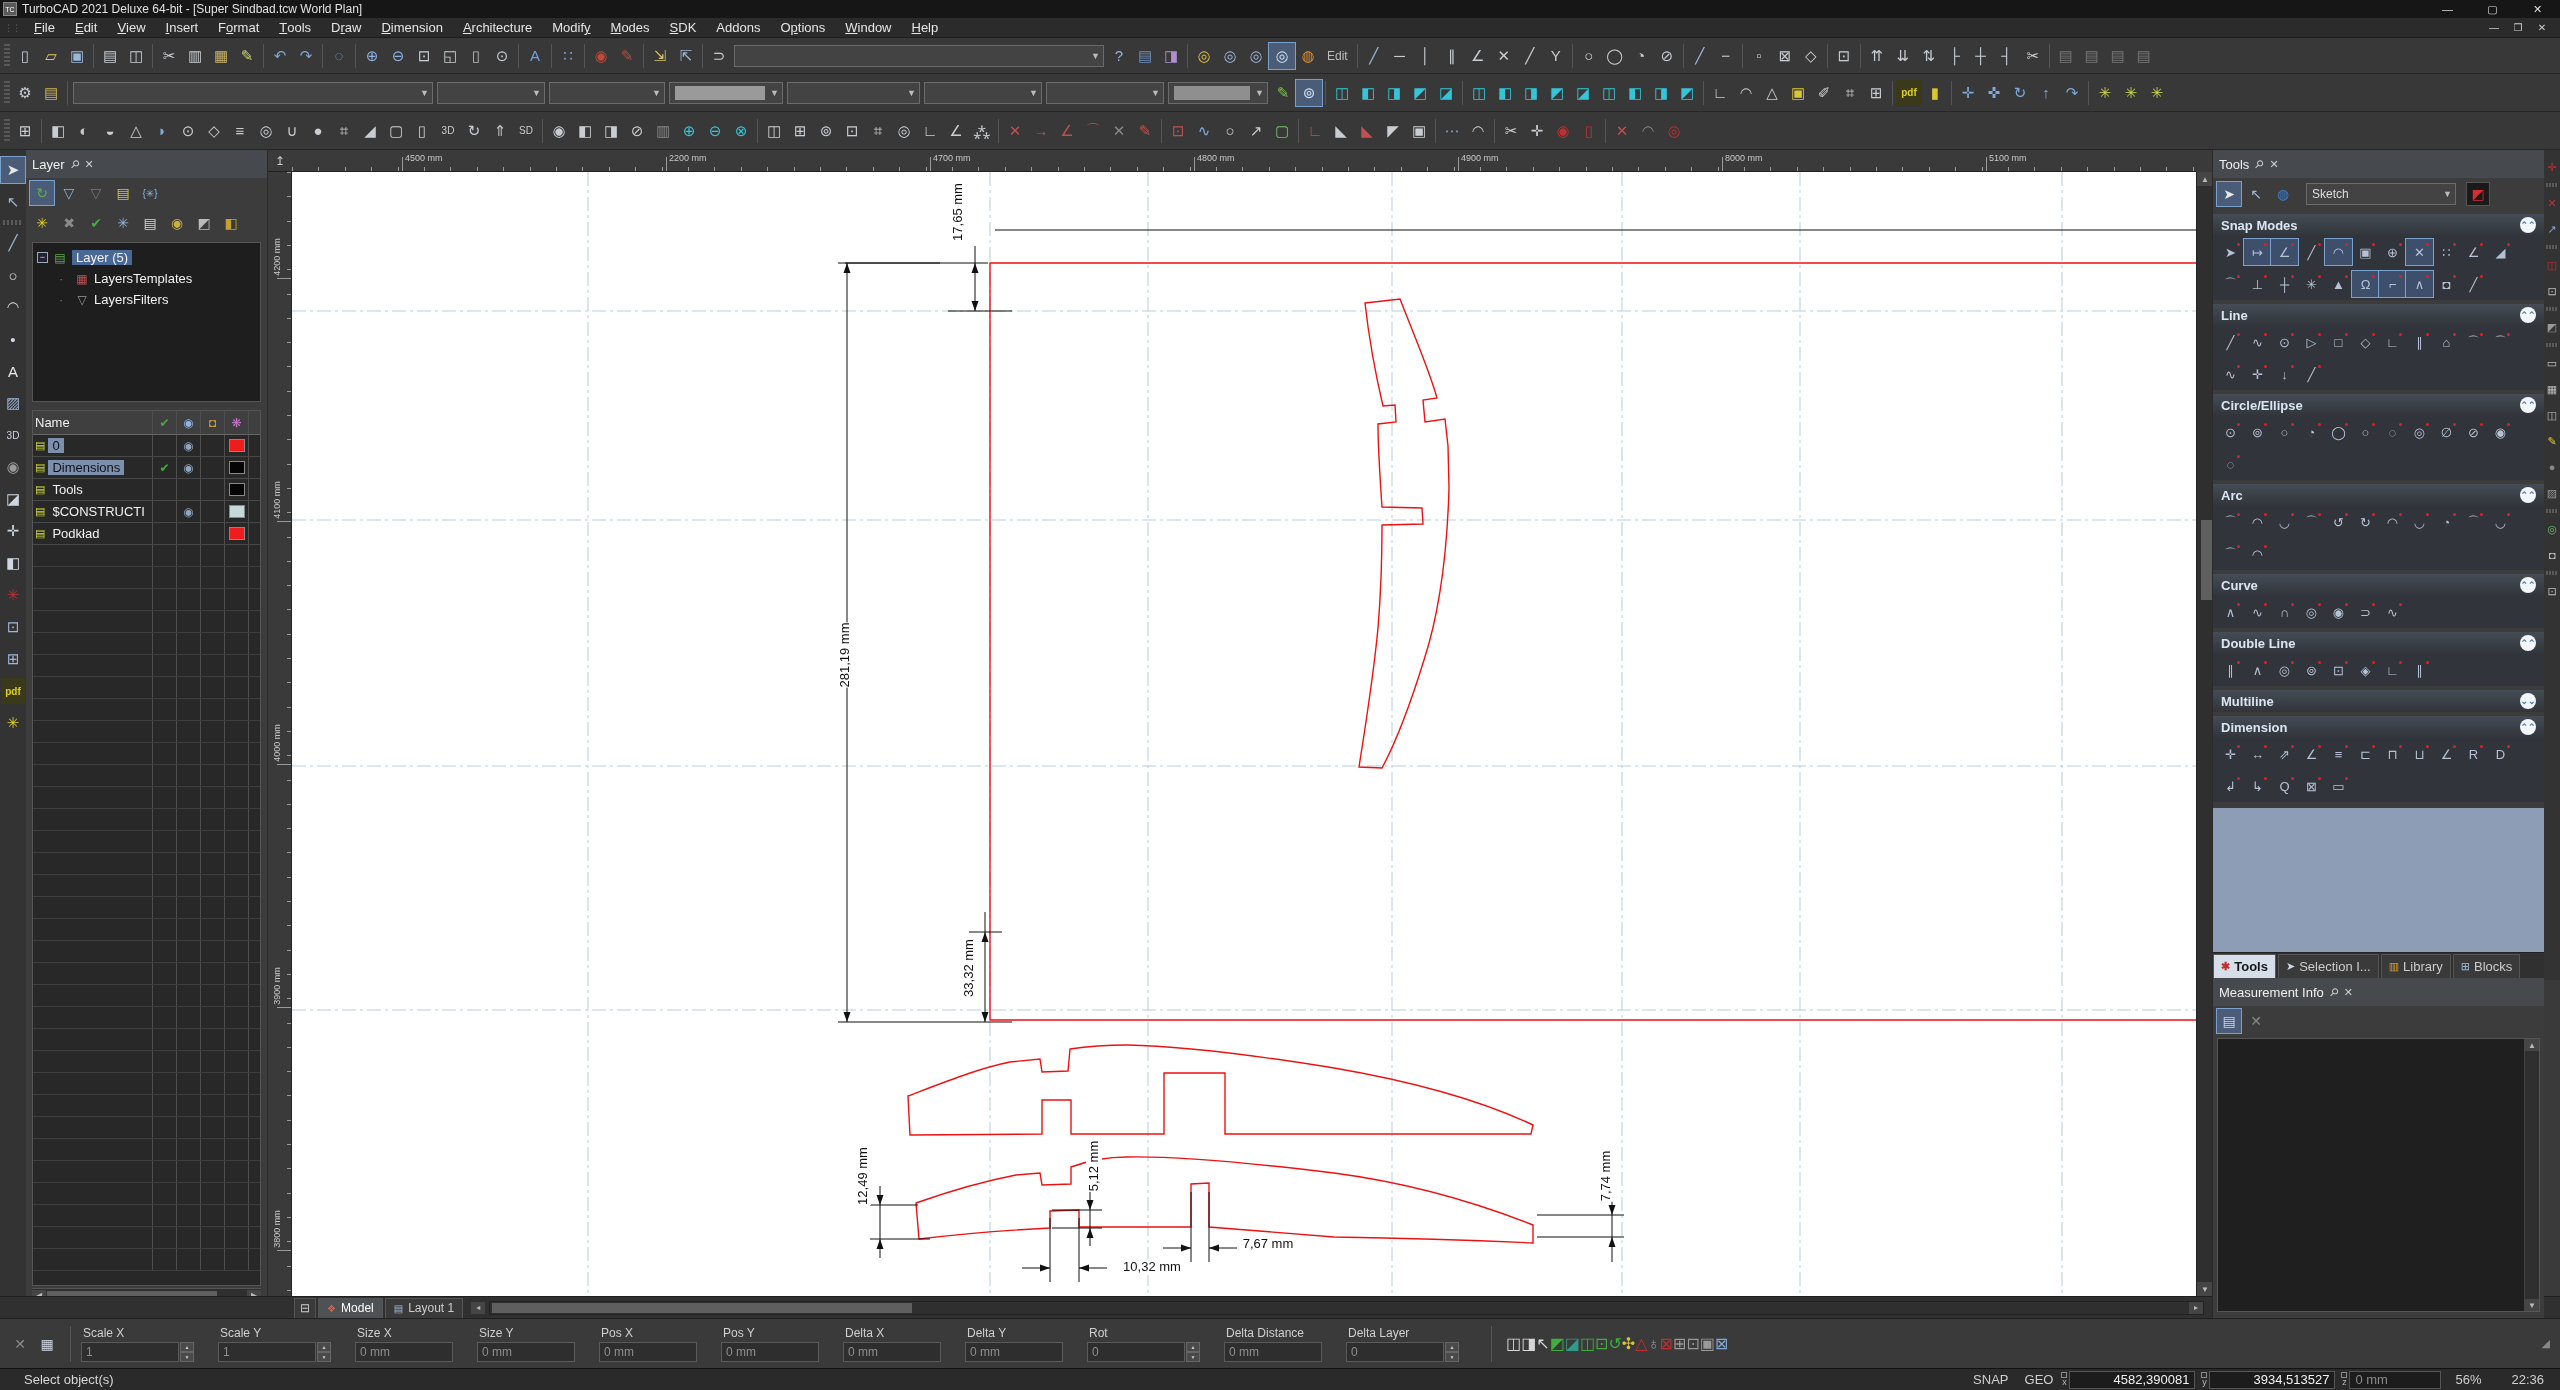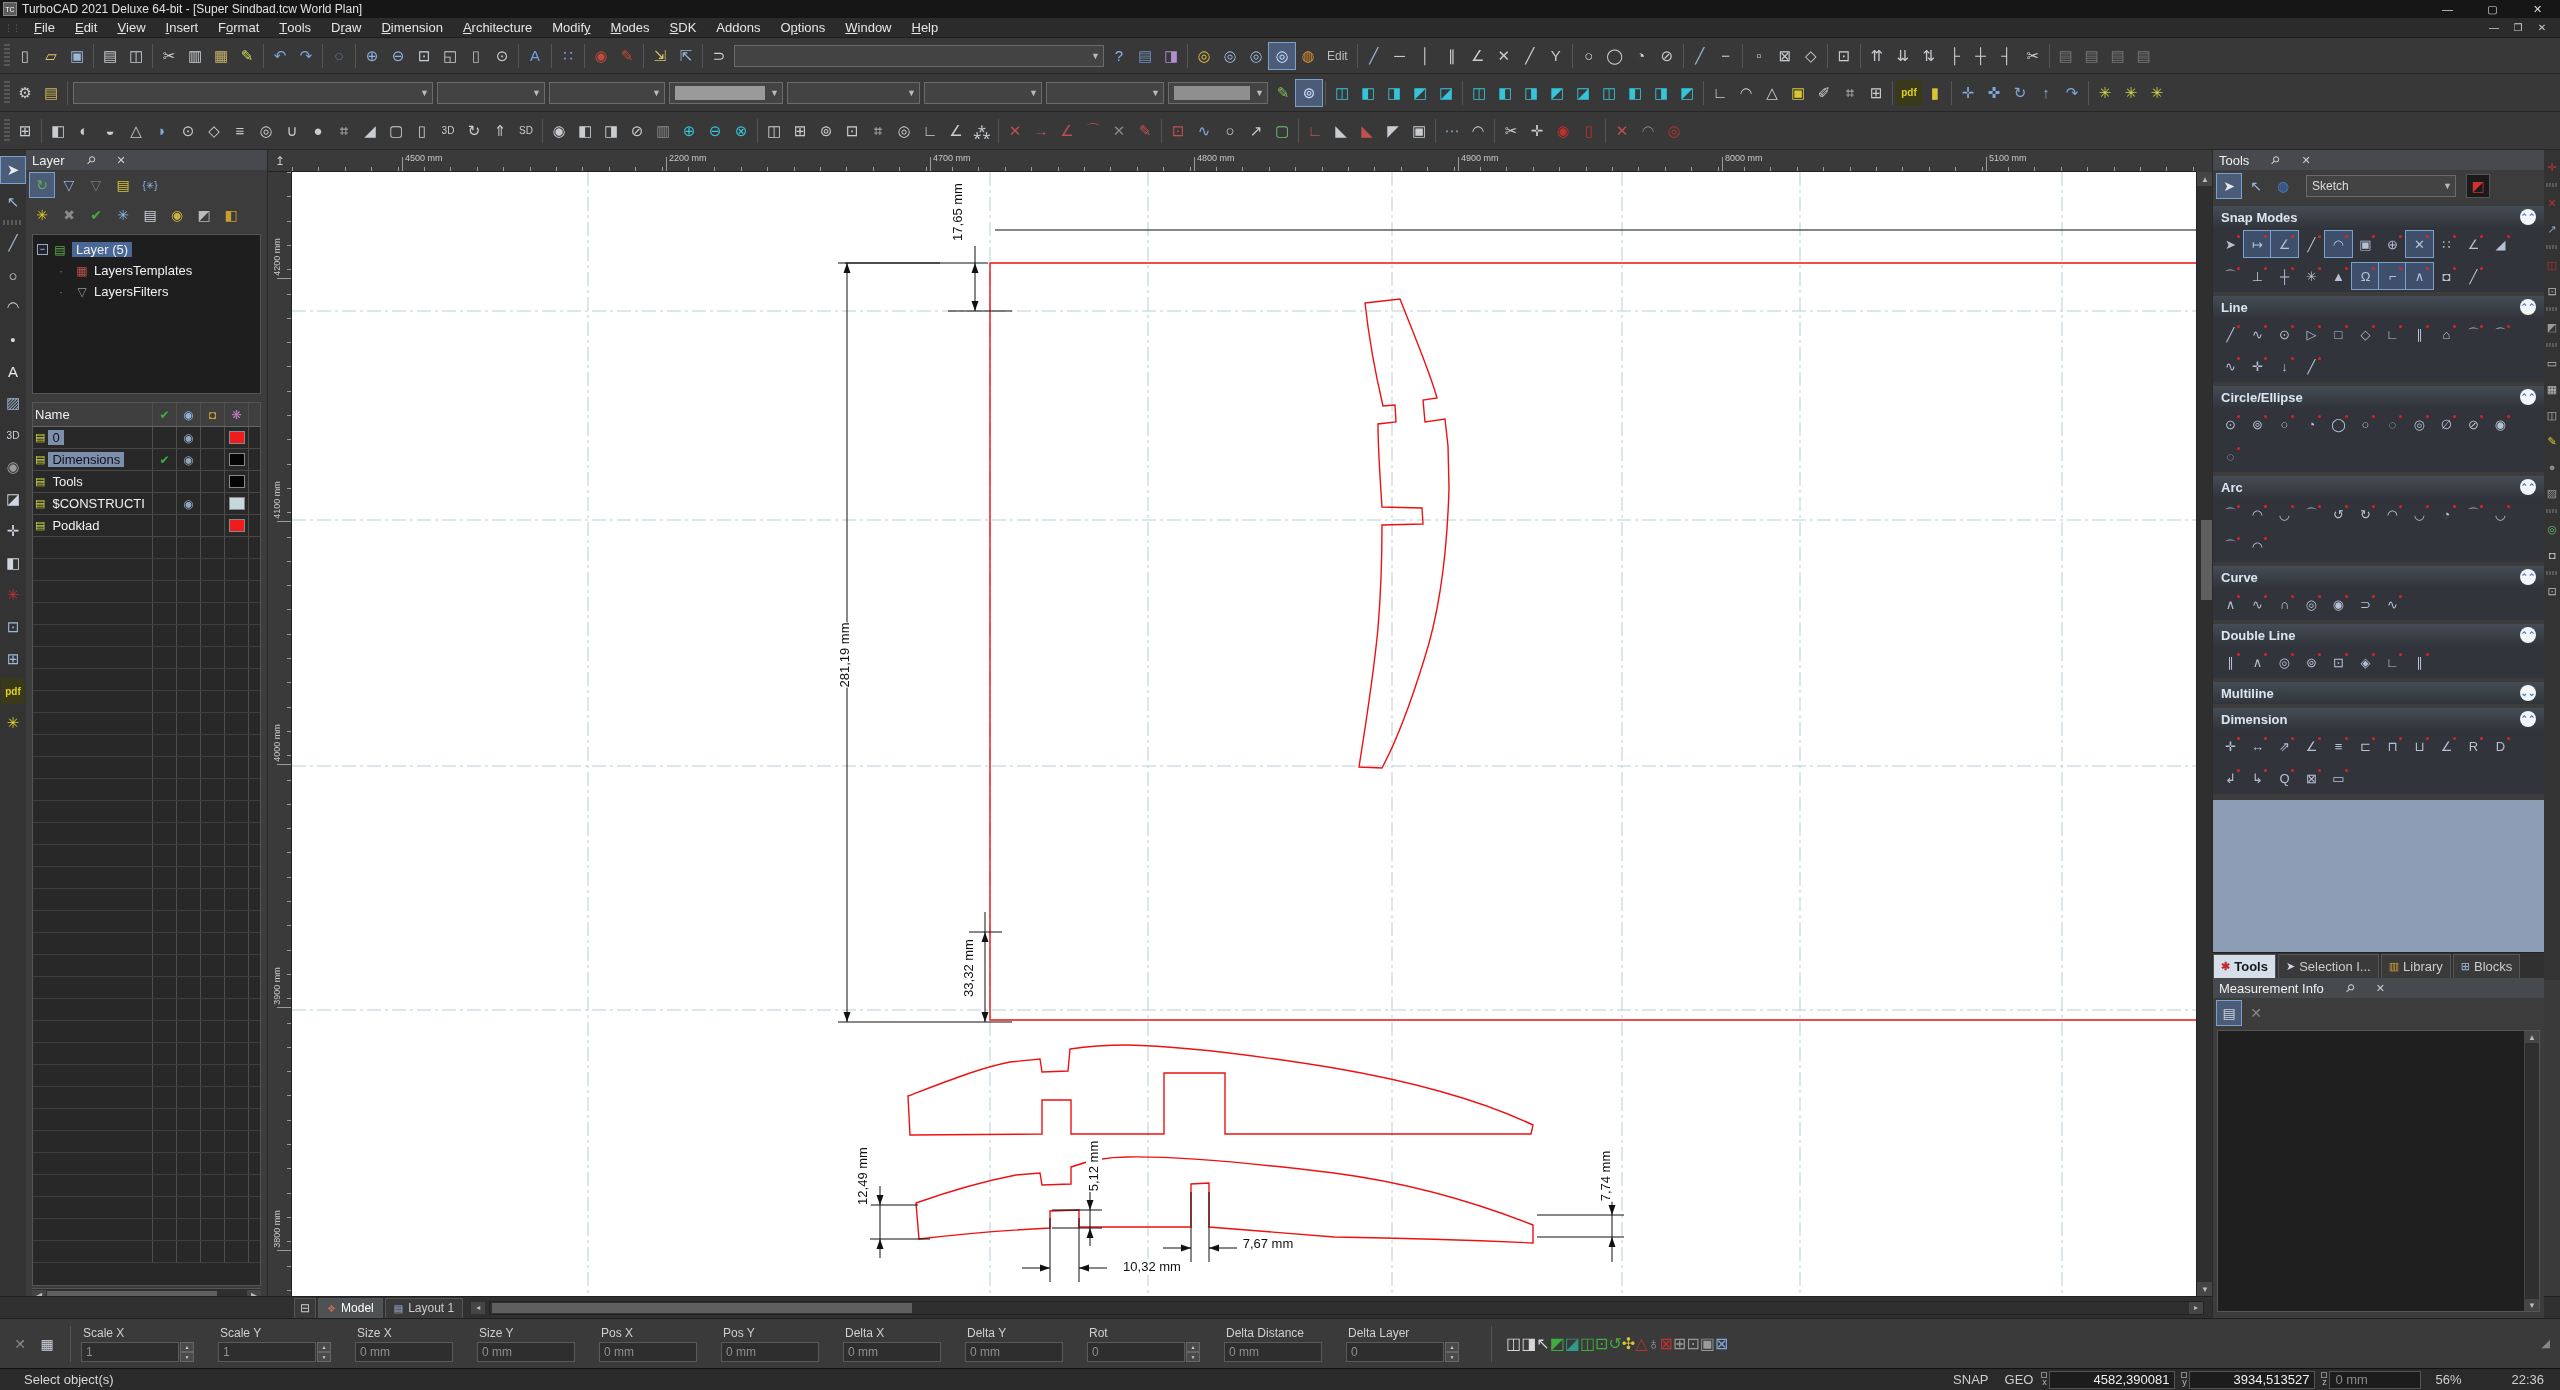--- a/index.html
+++ b/index.html
@@ -26,21 +26,21 @@
   .tbrow .handle{width:6px;height:24px;flex:none;margin:0 2px;background:repeating-linear-gradient(to bottom,#585858 0 2px,transparent 2px 4px);}
   .tbrow .tlabel{font-size:12px;color:#bdbdbd;padding:0 6px;flex:none;}
   .combo{height:22px;background:#434343;border:1px solid #6b6b6b;display:inline-flex;align-items:center;font-size:12px;color:#ddd;padding-left:5px;position:relative;flex:none;margin:0 2px;}
   .combo .arr{margin-left:auto;width:15px;text-align:center;color:#bbb;font-size:9px;}
   .combo .swatch{flex:1;height:14px;margin-right:2px;}
   
   #lefttools{position:absolute;left:0;top:150px;width:26px;height:1168px;background:#333;display:flex;flex-direction:column;align-items:center;padding-top:4px;}
   #lefttools .vicon{margin:3px 0;width:24px;height:26px;}
   #lefttools .vhandle{width:20px;height:5px;background:repeating-linear-gradient(to right,#5a5a5a 0 2px,transparent 2px 4px);margin:2px 0;}
   
-  .panel-title{height:20px;background:#46494d;display:flex;align-items:center;font-size:13px;color:#f0f0f0;padding:0 6px;gap:16px;}
+  .panel-title{height:28px;background:#46494d;display:flex;align-items:center;font-size:13px;color:#f0f0f0;padding:0 6px;}
   .panel-title .pt-btn{margin-left:6px;color:#cfcfcf;font-size:11px;}
   .panel-title .pt-btn:first-of-type{margin-left:auto;}
   #layerpanel{position:absolute;left:26px;top:150px;width:242px;height:1156px;background:#3c3c3c;border-right:1px solid #2a2a2a;display:flex;flex-direction:column;}
   .prow{display:flex;align-items:center;padding:3px 4px;}
   .pbtn{width:24px;height:24px;display:inline-flex;align-items:center;justify-content:center;font-size:14px;color:#c4c8cc;flex:none;margin-right:3px;}
   #layertree{margin:4px 6px;background:#1e1e1e;border:1px solid #555;height:160px;font-size:13px;color:#f2f2f2;padding:4px;}
   .treerow{display:flex;align-items:center;height:21px;white-space:nowrap;}
   .treerow .exp{width:11px;height:11px;border:1px solid #9ab;color:#cde;font-size:9px;line-height:9px;text-align:center;margin-right:4px;background:#223;}
   .treerow .ticon{width:16px;margin-right:4px;font-size:12px;text-align:center;}
   .treerow.selrow .tlab{background:#4a6896;padding:0 4px;}
@@ -1391,16 +1391,16 @@
           <span class="chk"></span>
           <span class="axl">y</span>
         </span>
       <span class="coordbox" style="width:126px">3934,513527</span>
       <span class="axislab">
           <span class="chk"></span>
           <span class="axl">z</span>
         </span>
       <span class="coordbox" style="width:92px;color:#8a8a8a;justify-content:flex-start">0 mm</span>
       <span class="slab" style="">56%</span>
-      <span class="slab" style="margin-left:42px">22:36</span>
+      <span class="slab" style="margin-left:22px">22:36</span>
     </div>
   </div>
 </div>
 
 </body></html>

